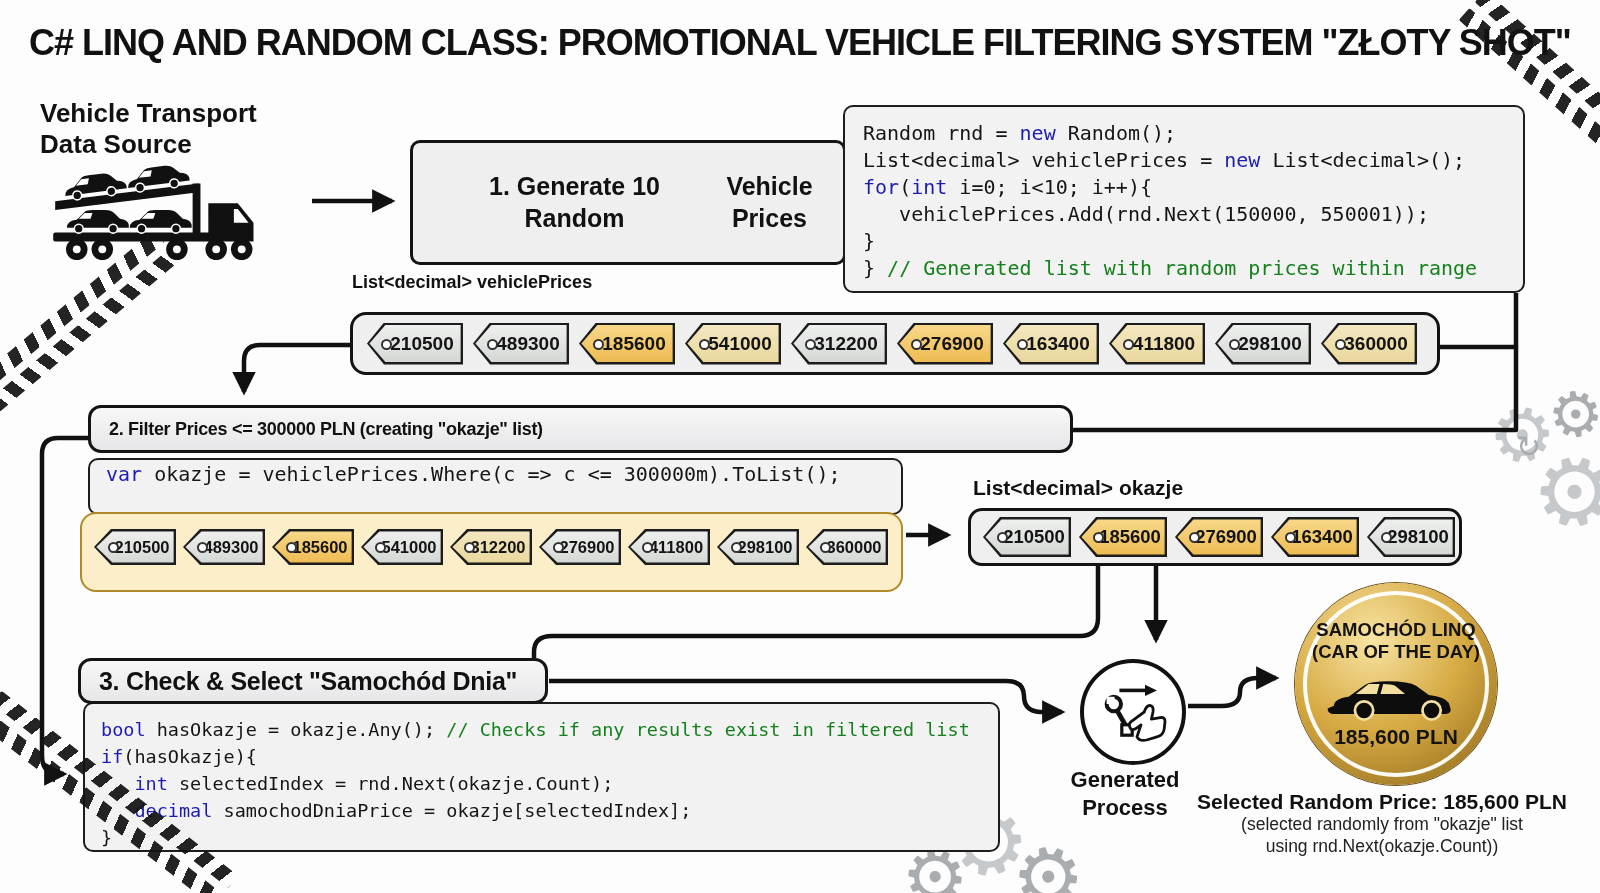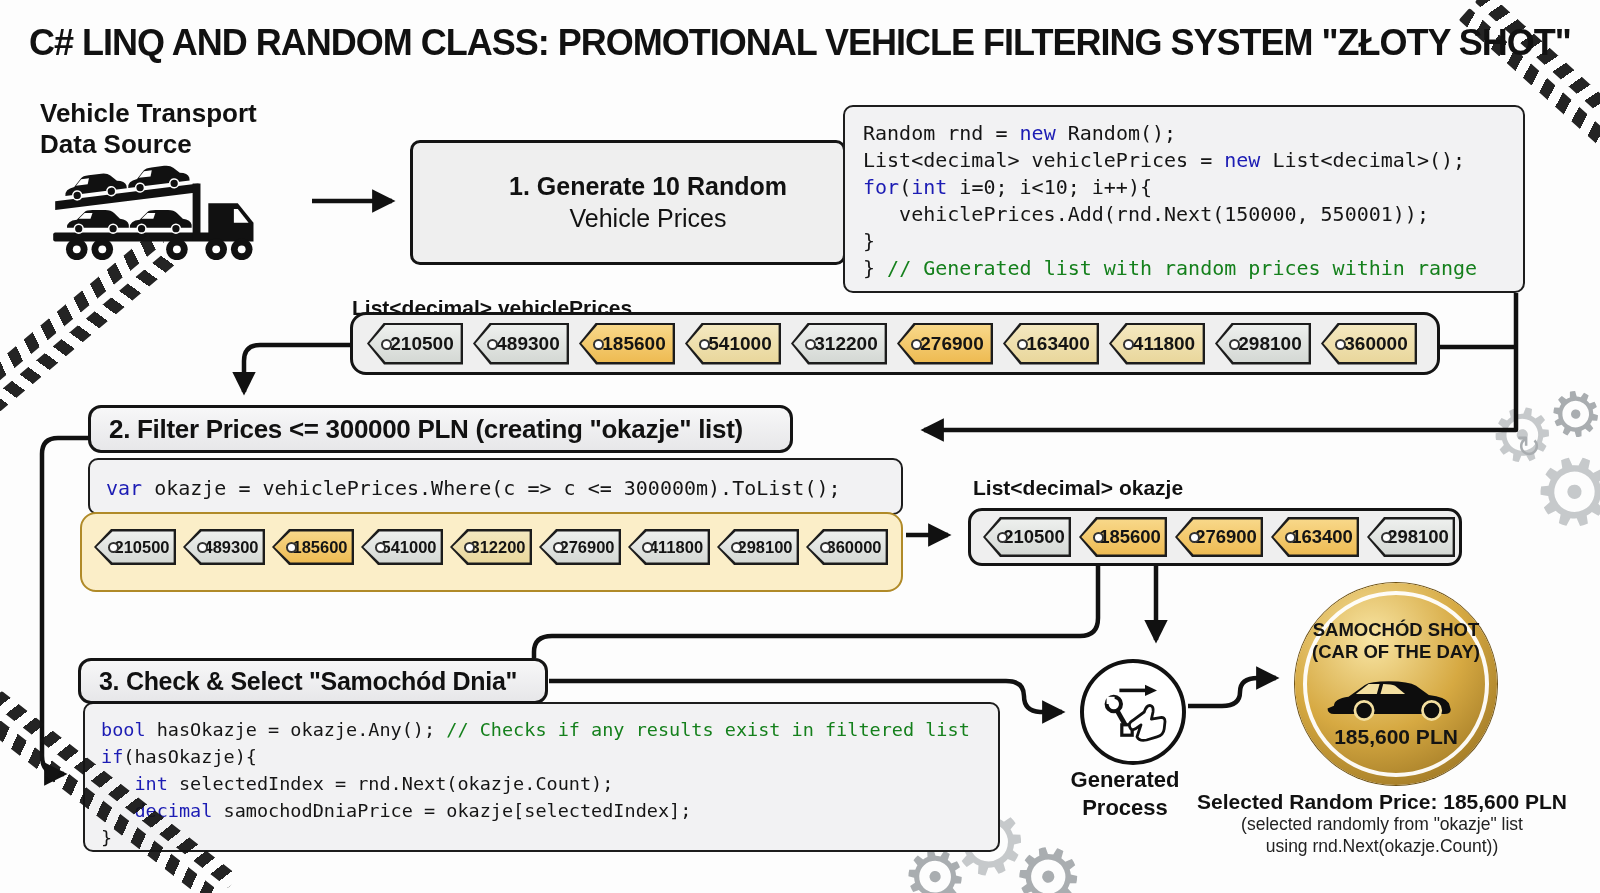--- a/index.html
+++ b/index.html
@@ -110,28 +110,28 @@
     <circle cx="54" cy="93" r="11" fill="#111"></circle>
       <circle cx="54" cy="93" r="4" fill="#fff"></circle>
     <circle cx="130" cy="93" r="11" fill="#111"></circle>
       <circle cx="130" cy="93" r="4" fill="#fff"></circle>
     <circle cx="170" cy="93" r="11" fill="#111"></circle>
       <circle cx="170" cy="93" r="4" fill="#fff"></circle>
     <circle cx="196" cy="93" r="11" fill="#111"></circle>
       <circle cx="196" cy="93" r="4" fill="#fff"></circle>
   </svg>
 
-  <div class="panel" style="left:410px;top:140px;width:436px;height:125px;border-radius:10px;display:flex;flex-direction:column;align-items:center;justify-content:center;text-align:center;padding-left:40px;">
+  <div class="panel" style="left:410px;top:140px;width:436px;height:125px;border-radius:10px;display:flex;flex-direction:row;align-items:center;justify-content:center;text-align:center;padding-left:40px;">
     <div style="font-size:25px;font-weight:700;line-height:1.25;">1. Generate 10 Random</div>
-    <div style="font-size:25px;font-weight:400;line-height:1.25;">Vehicle Prices</div>
+    <div style="font-size:25px;font-weight:700;line-height:1.25;">Vehicle Prices</div>
   </div>
 
   <div class="codebox" style="left:843px;top:105px;width:682px;height:188px;padding:13px 18px;font-size:20px;line-height:27px;"><div><span class="tk-p">Random rnd = </span><span class="tk-k">new</span><span class="tk-p"> Random();</span></div><div><span class="tk-p">List&lt;decimal&gt; vehiclePrices = </span><span class="tk-k">new</span><span class="tk-p"> List&lt;decimal&gt;();</span></div><div><span class="tk-k">for</span><span class="tk-p">(</span><span class="tk-k">int</span><span class="tk-p"> i=0; i&lt;10; i++){</span></div><div><span class="tk-p">   vehiclePrices.Add(rnd.Next(150000, 550001));</span></div><div><span class="tk-p">}</span></div><div><span class="tk-p">} </span><span class="tk-c">// Generated list with random prices within range</span></div></div>
 
-  <div class="lbl" style="left:352px;top:296px;font-size:21px;">List&lt;decimal&gt; vehiclePrices</div>
+  <div class="lbl" style="left:352px;top:272px;font-size:18px;">List&lt;decimal&gt; vehiclePrices</div>
   <div class="panel tagrow" style="left:350px;top:312px;width:1090px;height:63px;border-radius:16px;gap:10px;padding:0 14px;">
       <div class="tag silver" style="width:96px;height:42px;font-size:19px;">
         <span class="inner">
           <span class="hole"></span>
           <span class="tv">210500</span>
         </span>
       </div>
       <div class="tag silver" style="width:96px;height:42px;font-size:19px;">
         <span class="inner">
           <span class="hole"></span>
@@ -181,24 +181,24 @@
         </span>
       </div>
       <div class="tag tan" style="width:96px;height:42px;font-size:19px;">
         <span class="inner">
           <span class="hole"></span>
           <span class="tv">360000</span>
         </span>
       </div>
     </div>
 
-  <div class="panel hdr" style="left:88px;top:405px;width:705px;height:48px;font-size:26px;">
+  <div class="panel hdr" style="left:88px;top:405px;width:985px;height:48px;font-size:18px;">
     <span>2. Filter Prices &lt;= 300000 PLN (creating "okazje" list)</span>
   </div>
-  <div class="codebox" style="left:88px;top:458px;width:815px;height:57px;padding:15px 16px;font-size:20px;line-height:26px;"><div><span class="tk-k">var</span><span class="tk-p"> okazje = vehiclePrices.Where(c =&gt; c &lt;= 300000m).ToList();</span></div></div>
+  <div class="codebox" style="left:88px;top:458px;width:815px;height:57px;padding:1px 16px;font-size:20px;line-height:26px;"><div><span class="tk-k">var</span><span class="tk-p"> okazje = vehiclePrices.Where(c =&gt; c &lt;= 300000m).ToList();</span></div></div>
 
   <div class="panel tagrow" style="left:80px;top:512px;width:823px;height:80px;background:var(--filter_panel_bg);border:2.5px solid #b08a28;border-radius:16px;gap:7px;padding:0 12px;align-items:flex-start;padding-top:15px;">
       <div class="tag silver" style="width:82px;height:36px;font-size:16.5px;">
         <span class="inner">
           <span class="hole"></span>
           <span class="tv">210500</span>
         </span>
       </div>
       <div class="tag silver" style="width:82px;height:36px;font-size:16.5px;">
         <span class="inner">
@@ -300,21 +300,21 @@
       <path d="M50 76 l5 -15 -7 5 q-5 3 -7 -2 q-2 -5 3 -8 l15 -11 q3 -9 8 -8 q4 1 3 8 l-2 9 11 -2 q6 -1 6 5 l-1 9 q-1 8 -9 10 l-13 4 q-9 2 -12 -4 z" fill="#fff" stroke="#111" stroke-width="3.5" stroke-linejoin="round"></path>
     </svg>
   </div>
   <div id="sel-label">
     <div>Generated</div>
     <div>Process</div>
   </div>
 
   <div id="badge">
     <div class="ring">
-      <div class="b1">SAMOCHÓD SHOT</div>
+      <div class="b1">SAMOCHÓD LINQ</div>
       <div class="b2">(CAR OF THE DAY)</div>
       <svg width="146" height="58" viewBox="0 0 160 62" style="margin:2px 0 0;">
         <path d="M12 44 q0 -8 16 -10 l18 -13 q6 -4 26 -4 q22 0 30 5 l14 10 q18 2 22 9 l2 7 q0 5 -7 5 h-121 q-7 0 -7 -6 z" fill="#0d0d0d"></path>
         <path d="M50 20 l-14 11 h23 l3 -11 z" fill="#f3dfa0"></path>
         <path d="M66 20 l-3 11 h27 l-11 -9 q-4 -2 -13 -2 z" fill="#f3dfa0"></path>
         <circle cx="45" cy="49" r="10" fill="#0d0d0d" stroke="#f3dfa0" stroke-width="3"></circle>
         <circle cx="119" cy="49" r="10" fill="#0d0d0d" stroke="#f3dfa0" stroke-width="3"></circle>
       </svg>
       <div class="price">185,600 PLN</div>
     </div>

